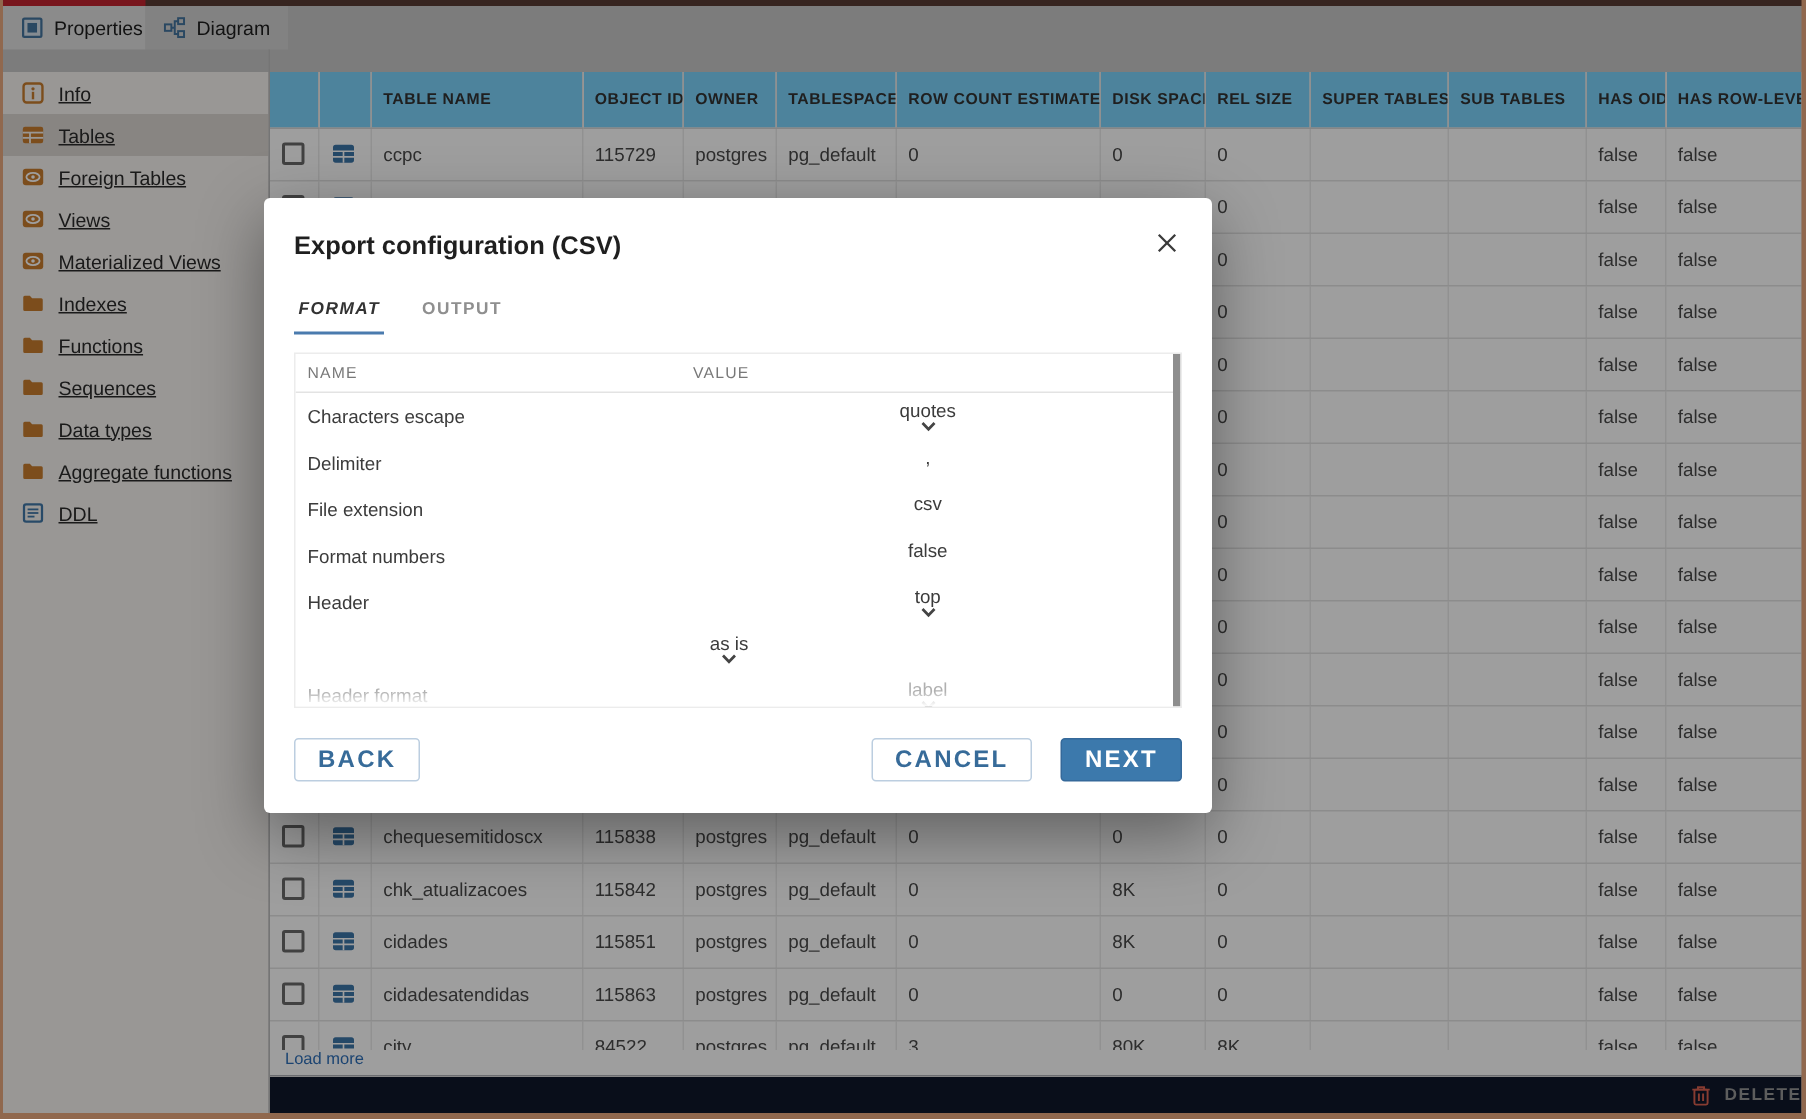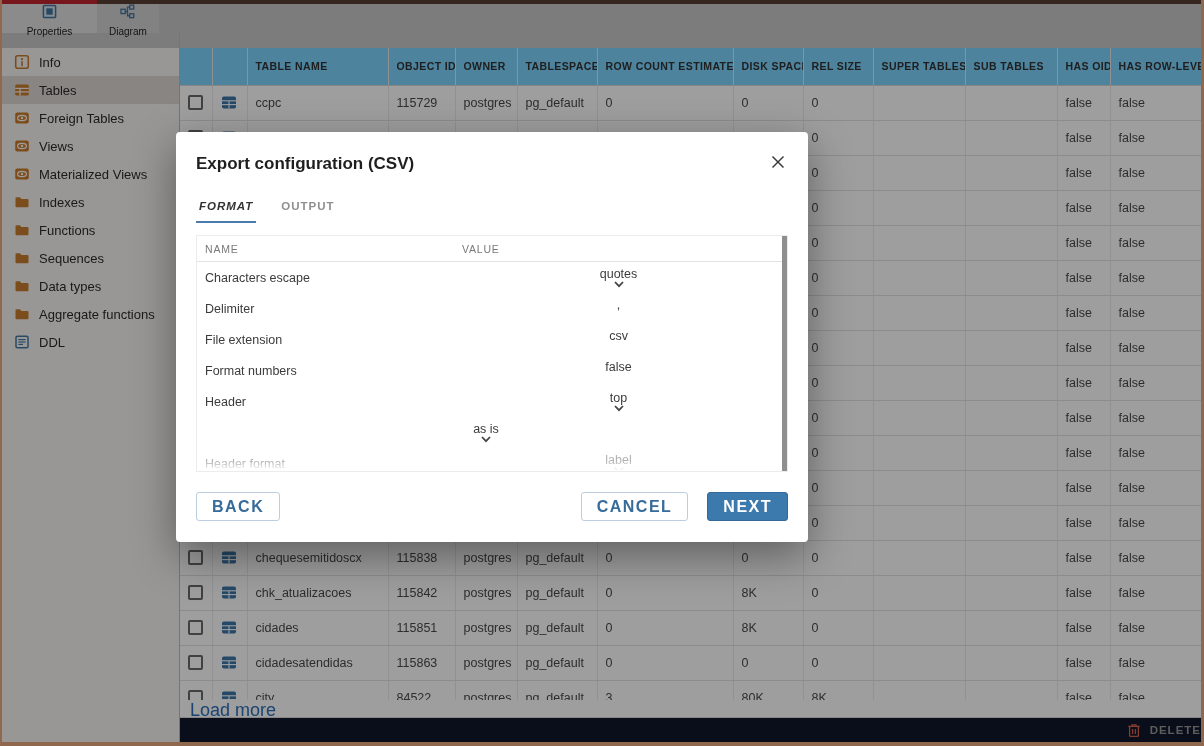--- a/index.html
+++ b/index.html
@@ -17,40 +17,40 @@
 
   
   .strip-top{position:absolute;left:0;top:0;width:100%;height:4px;background:#593D34;z-index:1;}
   .strip-bottom{position:absolute;left:0;bottom:0;width:100%;height:4px;background:var(--border-orange);z-index:1;}
   .strip-left{position:absolute;left:0;top:0;bottom:0;width:2px;background:var(--border-orange);z-index:1;}
   .strip-right{position:absolute;right:0;top:0;bottom:0;width:3px;background:var(--border-orange);z-index:1;}
   .tab-accent{position:absolute;left:2px;top:0;width:95px;height:4px;background:var(--tab-red);z-index:2;}
 
   
   .tabbar{position:absolute;left:2px;top:4px;right:3px;height:29px;background:#C9C9C9;display:flex;align-items:stretch;}
-  .wtab{display:flex;align-items:center;gap:7px;padding:0 12px;font-size:10px;color:#1d1d1d;cursor:default;flex-direction:column;}
+  .wtab{display:flex;align-items:center;gap:7px;padding:0 12px;font-size:13px;color:#1d1d1d;cursor:default;}
   .wtab.active{background:#E0E0E0;width:95px;}
   .wtab.inactive{background:#D2D2D2;}
 
   
   .sidebar{position:absolute;left:2px;top:48px;width:177px;bottom:4px;background:#F7F4F1;}
-  .side-item{display:flex;align-items:center;gap:9px;height:28px;padding-left:12px;font-size:13px;color:#2b2b2b;}
+  .side-item{display:flex;align-items:center;gap:9px;height:28px;padding-left:12px;font-size:13px;color:#2b2b2b;text-decoration:underline;}
   .side-item.selected{background:#DCD7D2;}
   .vdivider{position:absolute;left:179px;top:33px;width:1px;bottom:4px;background:#BDBDBD;}
 
   
   .content{position:absolute;left:180px;top:48px;right:3px;bottom:4px;background:#fff;}
   .grid-wrap{position:absolute;left:0;top:0;width:1021px;height:652px;overflow:hidden;background:#fff;}
   table.grid{border-collapse:collapse;table-layout:fixed;width:1021px;}
   table.grid th{height:37px;font-size:10.5px;font-weight:bold;letter-spacing:.4px;color:#333;text-align:left;padding:0 8px;border-right:1px solid #E8E8E8;border-bottom:1px solid #D9D9D9;background:#7dd3fc;white-space:nowrap;overflow:hidden;}
   table.grid td{height:35px;font-size:12.5px;color:#4a4a4a;padding:0 8px;border-right:1px solid #EBEBEB;border-bottom:1px solid #E2E2E2;white-space:nowrap;overflow:hidden;}
   td.c-cb,th.c-cb{text-align:center;padding:0;}
   td.c-ic,th.c-ic{text-align:center;padding:0;}
   .cb{display:inline-block;width:15px;height:15px;border:2px solid #6a6a6a;border-radius:2px;vertical-align:middle;}
-  .load-more{position:absolute;left:0;top:652px;width:1021px;height:17px;background:#fff;font-size:18px;color:#2E6FB8;padding-left:10px;cursor:pointer;}
+  .load-more{position:absolute;left:0;top:652px;width:1021px;height:17px;background:#fff;font-size:11px;color:#2E6FB8;padding-left:10px;cursor:pointer;}
   .delete-bar{position:absolute;left:0;top:669px;right:0;height:25px;background:#0f172a;border-top:1px solid #D8D8D8;display:flex;align-items:center;gap:9px;padding-left:10px;justify-content:flex-end;}
   .delete-bar span{font-size:11.5px;letter-spacing:1px;color:#979797;font-weight:bold;}
 
   
   .overlay{position:absolute;inset:0;background:rgba(0,0,0,0.38);z-index:5;}
 
   
   .modal{position:absolute;left:176px;top:132px;width:632px;height:410px;background:#fff;border-radius:4px;box-shadow:0 14px 44px rgba(0,0,0,.4);z-index:10;}
   .m-title{position:absolute;left:20px;top:22px;font-size:17px;font-weight:bold;color:#1f1f1f;}
   .m-close{position:absolute;right:21px;top:21px;width:18px;height:18px;cursor:pointer;}

